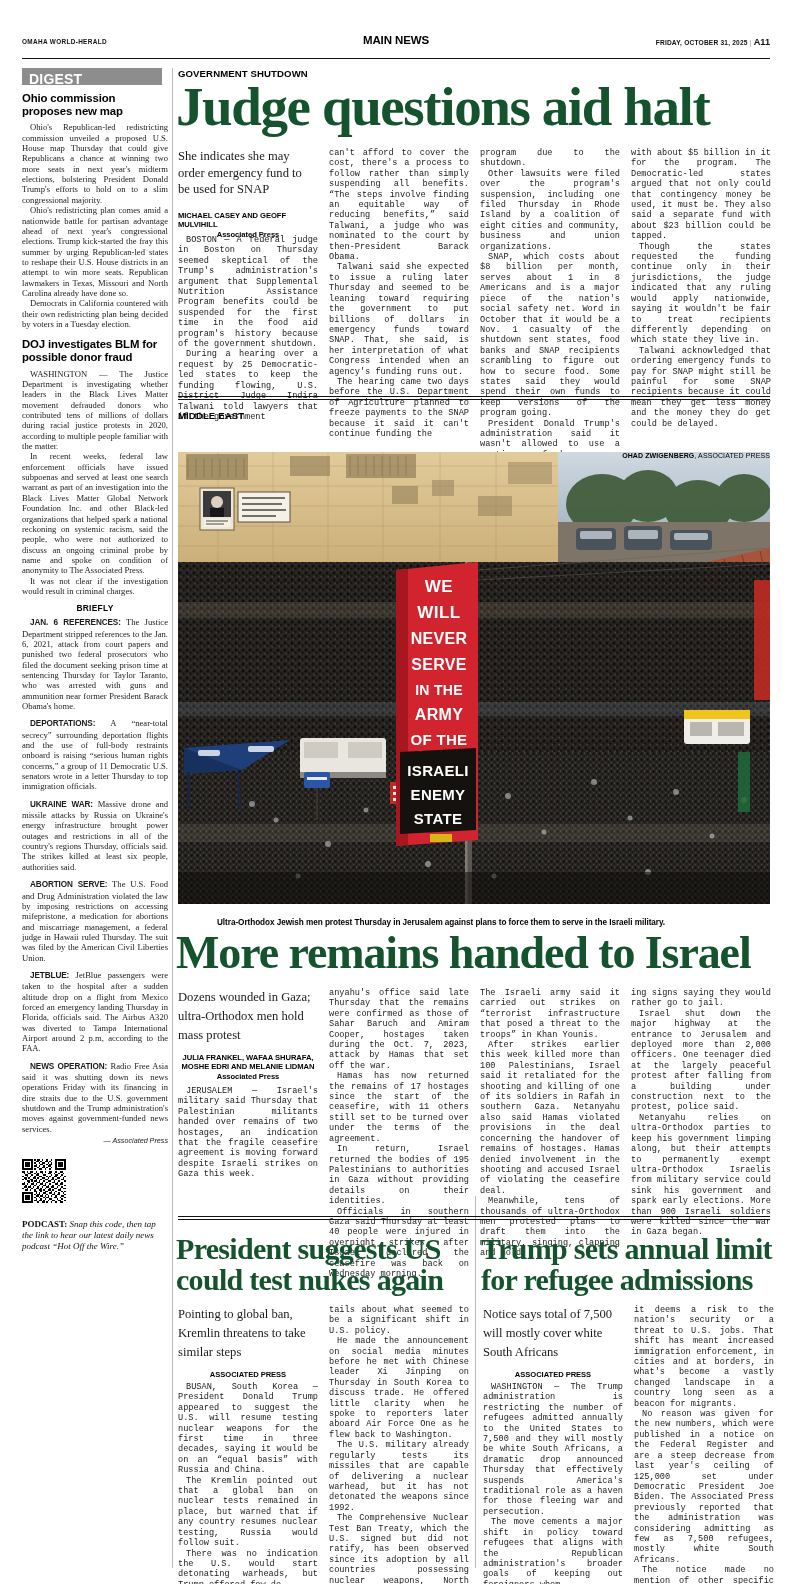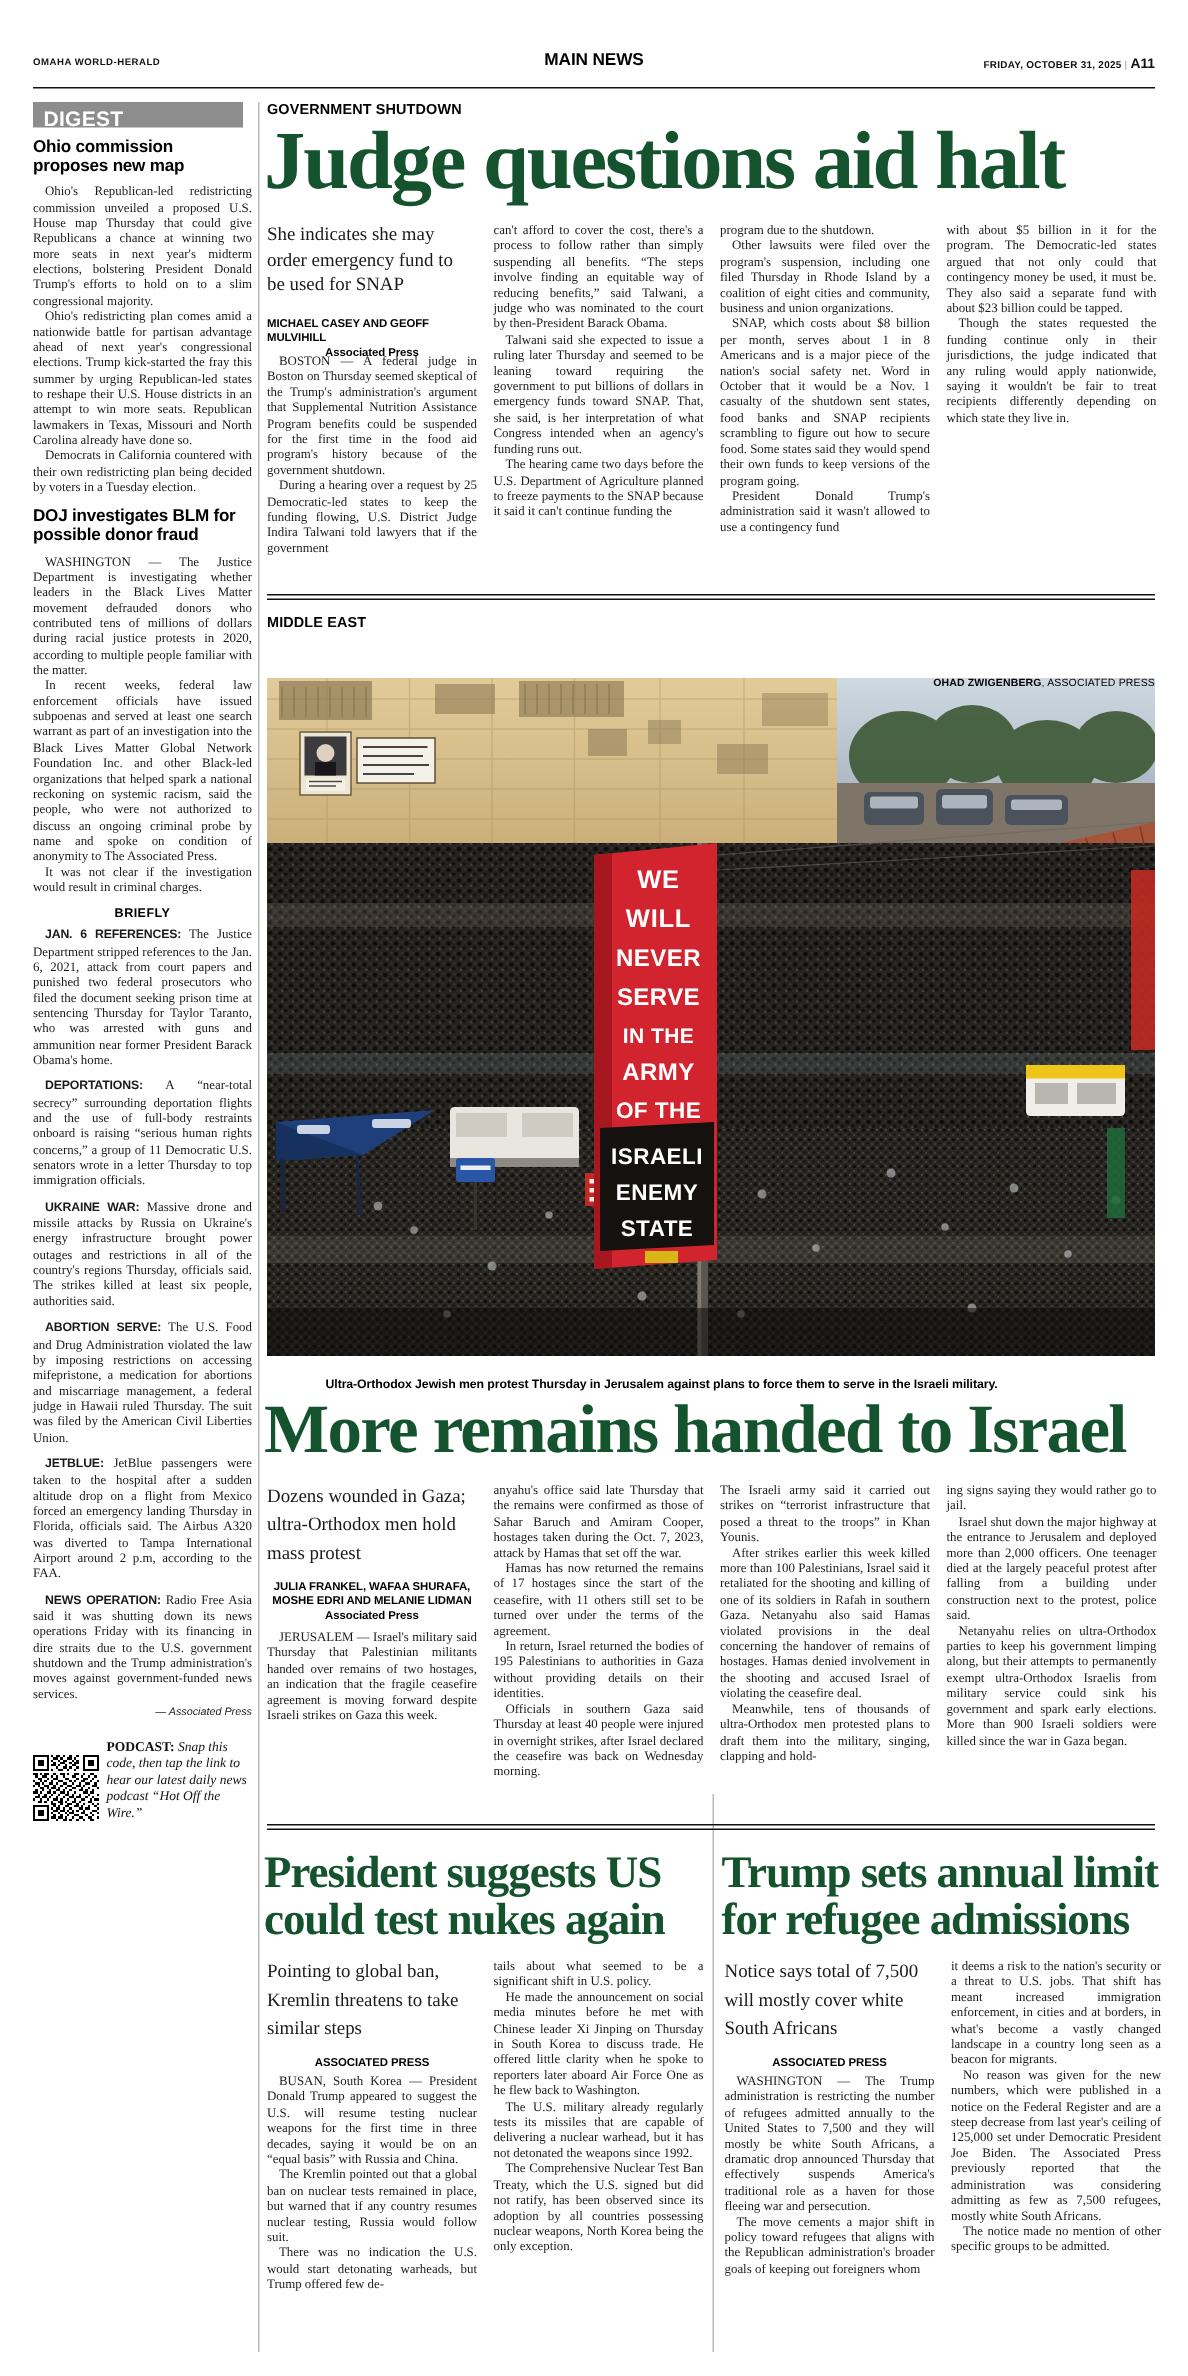--- a/index.html
+++ b/index.html
@@ -36,21 +36,21 @@
   .body-t p{margin:0;text-indent:8px;}
   .briefly{font-family:"Liberation Sans",sans-serif;font-weight:700;font-size:8.4px;
            text-align:center;letter-spacing:.3px;margin:7px 0 4px 0;}
   .lead-label{font-family:"Liberation Sans",sans-serif;font-weight:700;font-size:8.2px;
               letter-spacing:-.1px;}
   .brief-item{margin-top:7px;}
   .credit-right{text-align:right;font-family:"Liberation Sans",sans-serif;font-style:italic;
                 font-size:7.2px;margin-top:2px;color:#222;}
 
   
-  .podcast{position:relative;margin-top:14px;display:flex;gap:5px;align-items:flex-end;}
+  .podcast{position:relative;margin-top:14px;display:flex;gap:16px;align-items:flex-start;flex-direction:column;}
   .qr{width:44px;height:44px;flex:0 0 44px;background:#fff;position:relative;}
   .qr svg{display:block;}
   .podcast-txt{font-family:"Liberation Serif",serif;font-size:9px;line-height:11px;
                font-style:italic;color:#111;}
   .podcast-txt b{font-style:normal;font-weight:700;}
 
   
   .kicker{font-family:"Liberation Sans",sans-serif;font-weight:700;font-size:9.6px;
           letter-spacing:.1px;color:#000;}
 
@@ -61,21 +61,21 @@
   .hl-b{font-size:46px;letter-spacing:-1.1px;}
   .hl-c{font-size:30px;letter-spacing:-.7px;line-height:1.02;}
 
   .deck{font-family:"Liberation Serif",serif;font-size:12.6px;line-height:16.5px;color:#1a1a1a;}
   .byline{font-family:"Liberation Sans",sans-serif;font-weight:700;font-size:7.6px;
           letter-spacing:-.05px;color:#000;line-height:9.4px;}
   .byline .org{font-weight:700;}
   .byline.center{text-align:center;}
 
   
-  .col{position:absolute;font-family:Liberation Serif, serif;font-size:8.6px;
+  .col{position:absolute;font-family:Liberation Mono, monospace;font-size:8.6px;
        line-height:10.4px;text-align:justify;color:#1a1a1a;hyphens:auto;}
   .col p{margin:0;text-indent:8px;}
   .col p.noind{text-indent:0;}
 
   
   .photo{position:absolute;left:178px;top:452px;width:592px;height:452px;overflow:hidden;
          background:#23201c;}
   .photo svg{display:block;}
   .photo-credit{position:absolute;right:0;top:452px;font-family:"Liberation Sans",sans-serif;
       font-size:7px;font-weight:700;letter-spacing:.1px;color:#000;}
@@ -400,20 +400,21 @@
   </div>
   <div class="col" style="left:480px;top:148px;width:140px;">
     <p class="noind">program due to the shutdown.</p>
     <p>Other lawsuits were filed over the program's suspension, including one filed Thursday in Rhode Island by a coalition of eight cities and community, business and union organizations.</p>
     <p>SNAP, which costs about $8 billion per month, serves about 1 in 8 Americans and is a major piece of the nation's social safety net. Word in October that it would be a Nov. 1 casualty of the shutdown sent states, food banks and SNAP recipients scrambling to figure out how to secure food. Some states said they would spend their own funds to keep versions of the program going.</p>
     <p>President Donald Trump's administration said it wasn't allowed to use a contingency fund</p>
   </div>
   <div class="col" style="left:631px;top:148px;width:140px;">
     <p class="noind">with about $5 billion in it for the program. The Democratic-led states argued that not only could that contingency money be used, it must be. They also said a separate fund with about $23 billion could be tapped.</p>
     <p>Though the states requested the funding continue only in their jurisdictions, the judge indicated that any ruling would apply nationwide, saying it wouldn't be fair to treat recipients differently depending on which state they live in.</p>
+    <p>Talwani acknowledged that ordering emergency funds to pay for SNAP might still be painful for some SNAP recipients because it could mean they get less money and the money they do get could be delayed.</p>
   </div>
 
   <div class="dblrule" style="left:178px;top:396px;width:592px;"></div>
 
   <div class="kicker" style="position:absolute;left:178px;top:410px;">MIDDLE EAST</div>
 
   <div class="photo">
     <svg width="592" height="452" viewBox="0 0 592 452">
       <defs>
         <linearGradient id="sky" x1="0" y1="0" x2="0" y2="1">

